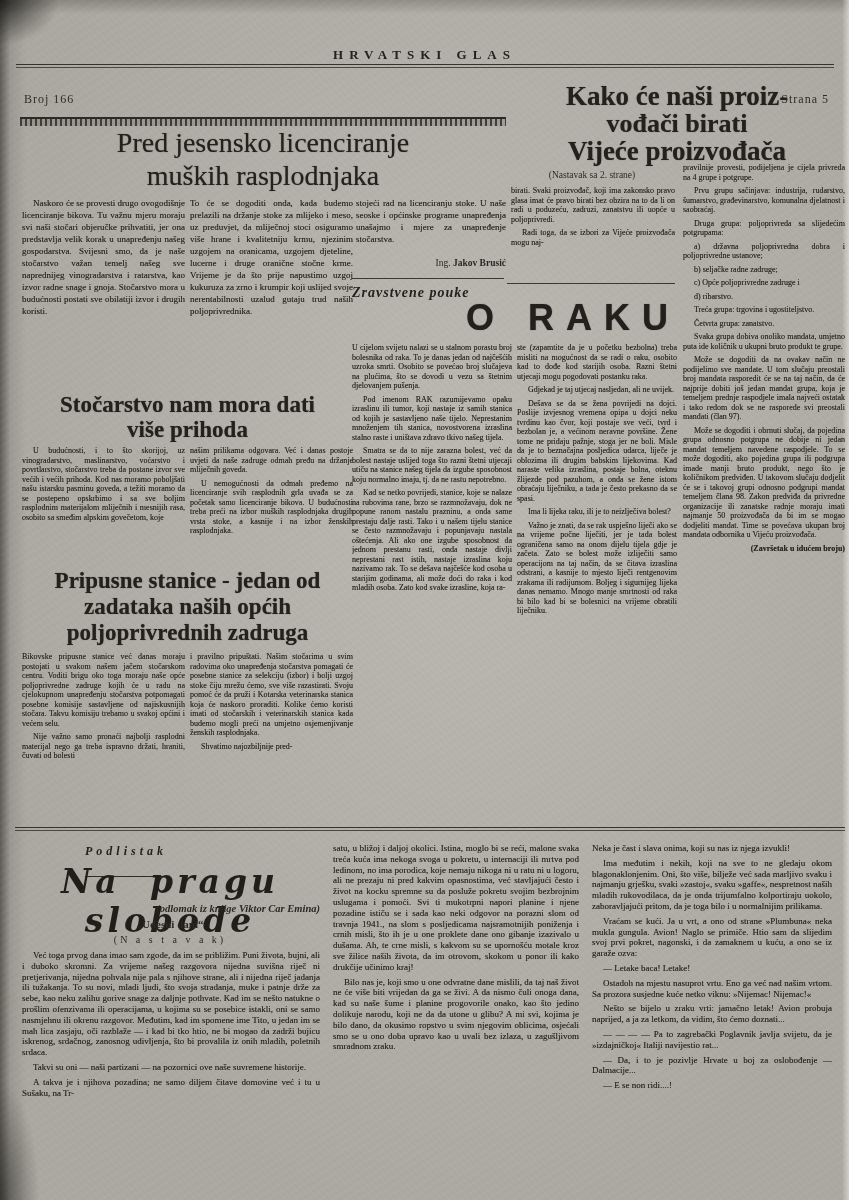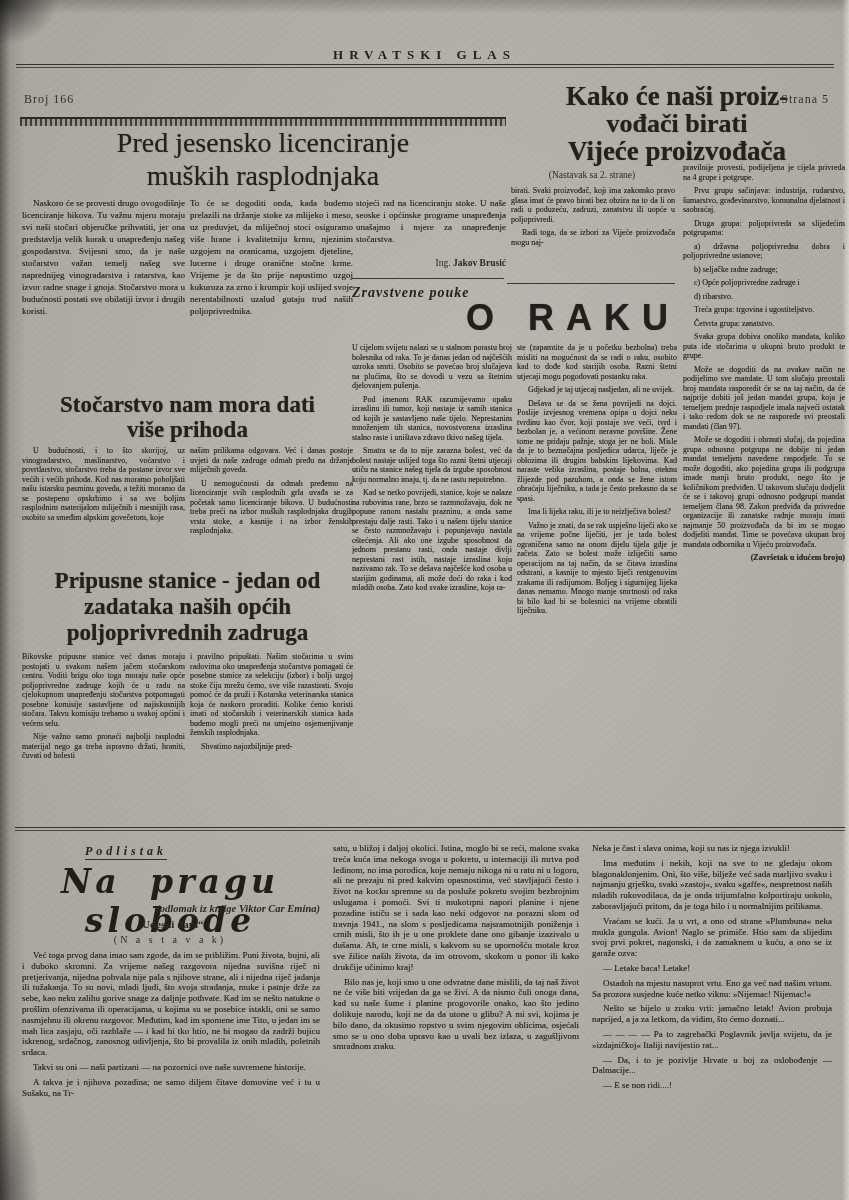--- a/index.html
+++ b/index.html
@@ -37,21 +37,21 @@
   .f1{font-size:9px;line-height:12px;}      
   .f2{font-size:8px;line-height:9.5px;}     
   .f3{font-size:9px;line-height:10.8px;}    
   .byline{font-weight:bold;text-align:right;font-size:9.5px;}
   .byline .t{font-weight:normal;}
   .kicker{font-style:italic;font-weight:bold;font-size:14px;letter-spacing:1px;color:#24221d;}
   .rak-title{font-family:"Liberation Sans", sans-serif;font-weight:bold;font-size:36px;
              letter-spacing:12px;color:#21201c;text-align:right;text-shadow:0 0 1px rgba(33,32,28,.7);}
   .note{font-size:9.5px;text-align:center;color:#2c2a24;}
   .feu-label{font-weight:bold;font-style:italic;font-size:12px;letter-spacing:4px;
-             border-bottom:1px solid #2e2c27;padding-bottom:1px;color:#23211c;}
+             border-bottom:1px solid #2e2c27;padding-bottom:18px;color:#23211c;}
   .feu-title{font-style:italic;font-weight:bold;font-size:33px;letter-spacing:4px;text-align:center;
              color:#201e19;font-family:"DejaVu Serif", serif;word-spacing:14px;}
   .feu-sub{font-style:italic;font-weight:bold;font-size:10.5px;text-align:right;}
   .feu-book{font-weight:bold;font-size:11px;text-align:center;}
   .feu-nast{font-size:10px;letter-spacing:3px;text-align:center;}
   .closing{text-align:right;font-weight:bold;}
 </style>
 </head>
 <body>
 
@@ -79,21 +79,21 @@
   <div class="col f2" style="left:683px;top:163px;width:162px;height:662px;">
     <p class="ni">pravilnije provesti, podijeljena je cijela privreda na 4 grupe i potgrupe.</p>
     <p>Prvu grupu sačinjava: industrija, rudarstvo, šumarstvo, građevinarstvo, komunalna djelatnost i saobraćaj.</p>
     <p>Druga grupa: poljoprivreda sa slijedećim potgrupama:</p>
     <p>a) državna poljoprivredna dobra i poljoprivredne ustanove;</p>
     <p>b) seljačke radne zadruge;</p>
     <p>c) Opće poljoprivredne zadruge i</p>
     <p>d) ribarstvo.</p>
     <p>Treća grupa: trgovina i ugostiteljstvo.</p>
     <p>Četvrta grupa: zanatstvo.</p>
-    <p>Svaka grupa dobiva onoliko mandata, koliko puta ide stočarima u ukupni bruto produkt te grupe.</p>
+    <p>Svaka grupa dobiva onoliko mandata, umjetno puta ide količnik u ukupni bruto produkt te grupe.</p>
     <p>Može se dogoditi da na ovakav način ne podijelimo sve mandate. U tom slučaju preostali broj mandata rasporedit će se na taj način, da će najprije dobiti još jedan mandat grupa, koja je temeljem prednje raspodjele imala najveći ostatak i tako redom dok se ne rasporede svi preostali mandati (član 97).</p>
     <p>Može se dogoditi i obrnuti slučaj, da pojedina grupa odnosno potgrupa ne dobije ni jedan mandat temeljem navedene raspodjele. To se može dogoditi, ako pojedina grupa ili podgrupa imade manji bruto produkt, nego što je količnikom predviđen. U takovom slučaju dodjelit će se i takovoj grupi odnosno podgrupi mandat temeljem člana 98. Zakon predviđa da privredne organizacije ili zanatske radnje moraju imati najmanje 50 proizvođača da bi im se mogao dodjeliti mandat. Time se povećava ukupan broj mandata odbornika u Vijeću proizvođača.</p>
     <p class="ni closing">(Završetak u idućem broju)</p>
   </div>
   <div class="abs rule" style="left:507px;top:283px;width:168px;"></div>
 
   <div class="abs headline h-light" style="left:20px;top:127px;width:486px;font-size:28px;">Pred jesensko licenciranje</div>
   <div class="abs headline h-light" style="left:20px;top:160px;width:486px;font-size:28px;">muških rasplodnjaka</div>
 
   <div class="col f1" style="left:22px;top:197px;width:163px;height:194px;">

